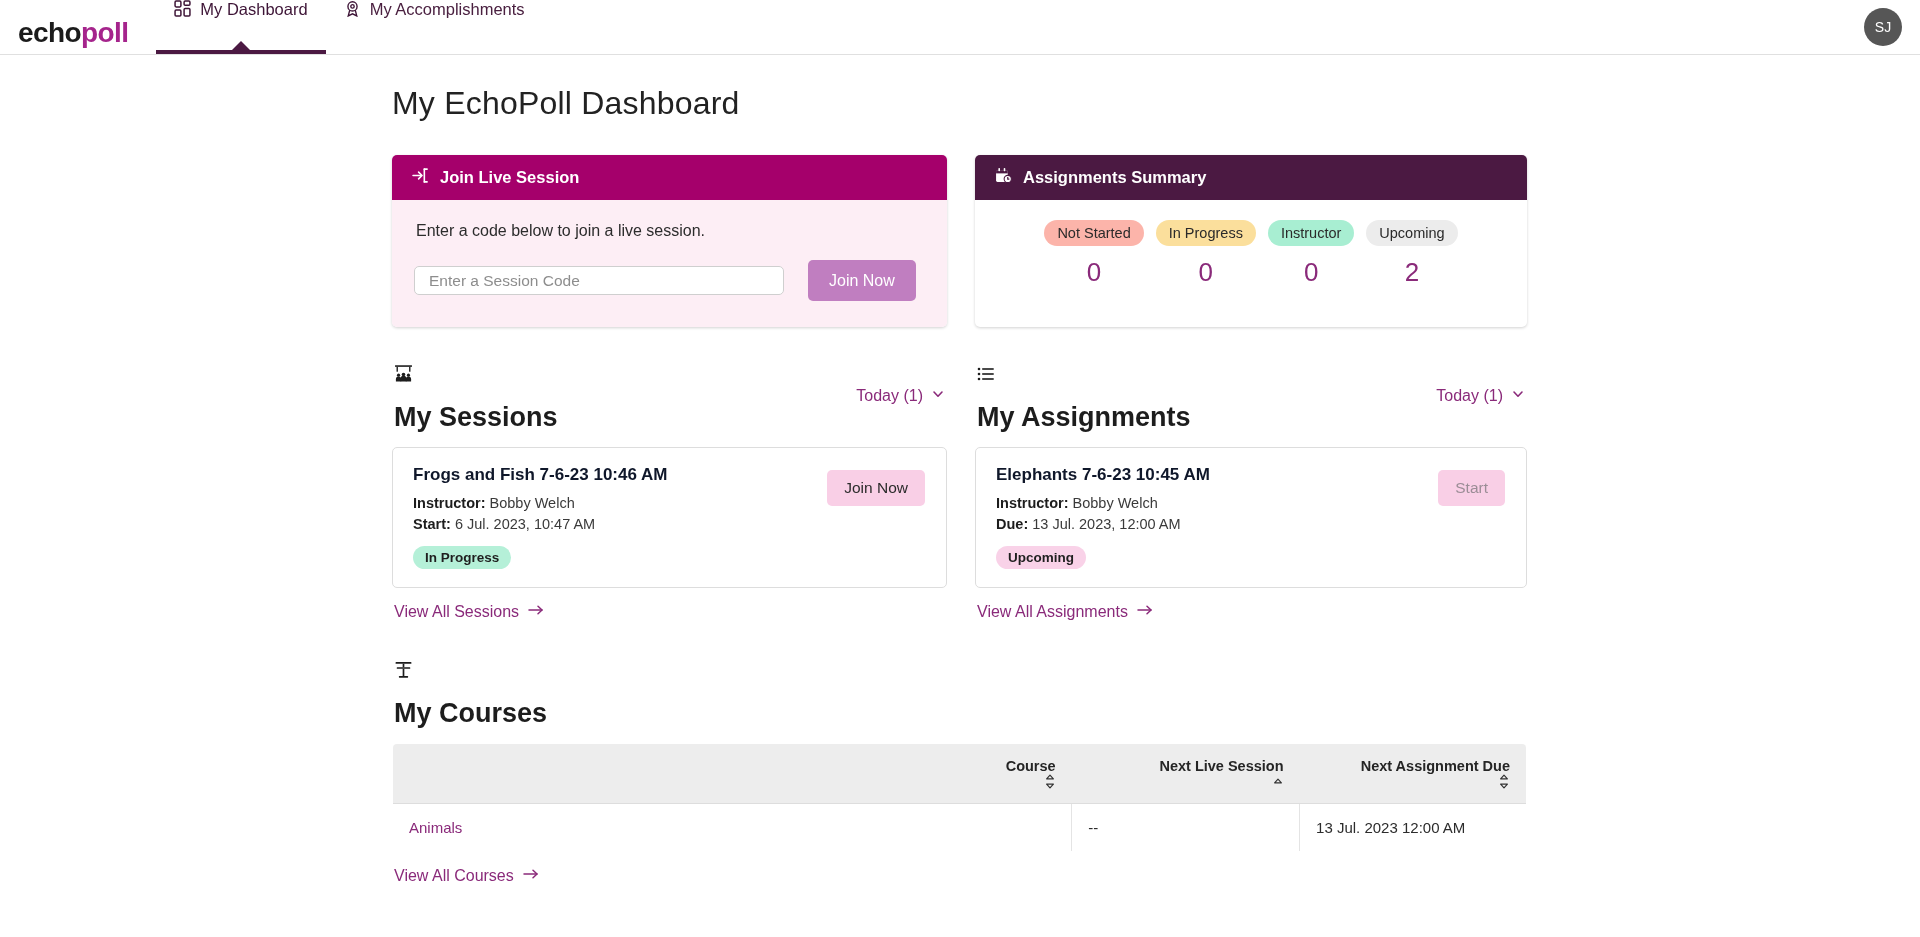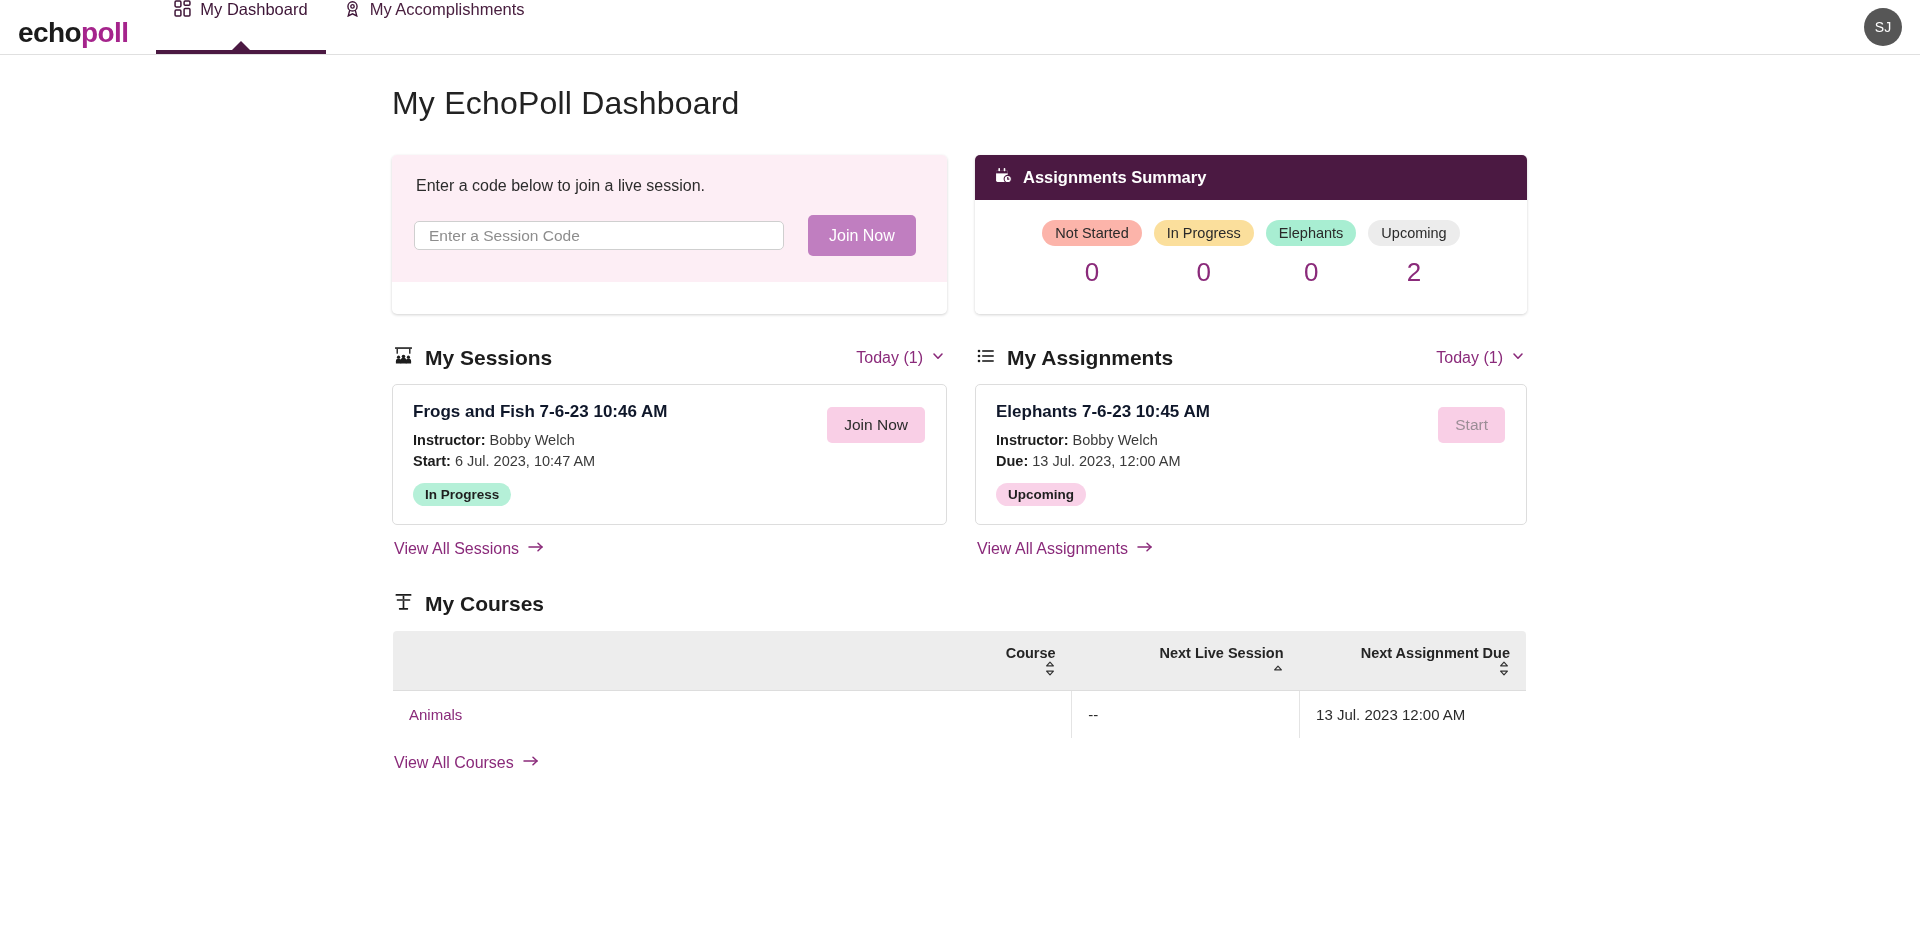--- a/index.html
+++ b/index.html
@@ -185,24 +185,25 @@
   .col-sessions { width: 555px; }
   .col-assignments { width: 552px; }
 
   .sec-head {
     display: flex; align-items: center;
     justify-content: space-between;
     margin-bottom: 14px;
     padding: 0 2px;
   }
   .sec-title {
-    display: flex; align-items: center; gap: 12px;
-    font-size: 21px;
+    display: flex; gap: 12px;
+    font-size: 27px;
     font-weight: bold;
     color: #1d1d1d;
+    flex-direction: column;
   }
   .sec-filter {
     display: flex; align-items: center; gap: 8px;
     font-size: 16px;
     color: #8a2a7a;
     cursor: pointer;
   }
 
   .item-card {
     border: 1px solid #dddddd;
@@ -341,20 +342,32 @@
 </div>
 
 <div class="page">
   <div class="wrap">
 
     <h1 class="page-title">My EchoPoll Dashboard</h1>
 
     <div class="cardrow">
 
       <div class="card card-join">
+        <div class="card-head head-magenta">
+          <span>
+            <svg width="17" height="17" viewBox="0 0 16 16" fill="none" stroke="#ffffff" stroke-width="1.5" stroke-linecap="round" stroke-linejoin="round">
+              <path d="M1 8 h8"></path>
+                <path d="M6.2 4.8 L9.4 8 L6.2 11.2"></path>
+              <path d="M11.6 2 v12"></path>
+                <path d="M11.6 2 h2.6"></path>
+                <path d="M11.6 14 h2.6"></path>
+            </svg>
+          </span>
+          <span>Join Live Session</span>
+        </div>
         <div class="card-body-pink">
           <p class="join-text">Enter a code below to join a live session.</p>
           <div class="join-row">
             <input class="session-input" type="text" placeholder="Enter a Session Code" style="">
             <button class="join-btn">Join Now</button>
           </div>
         </div>
       </div>
 
       <div class="card card-assign">
@@ -374,21 +387,21 @@
         <div class="assign-body">
           <div class="stat">
             <span class="chip chip-notstarted">Not Started</span>
             <div class="stat-num">0</div>
           </div>
           <div class="stat">
             <span class="chip chip-inprogress">In Progress</span>
             <div class="stat-num">0</div>
           </div>
           <div class="stat">
-            <span class="chip chip-submitted">Elephants</span>
+            <span class="chip chip-submitted">Instructor</span>
             <div class="stat-num">0</div>
           </div>
           <div class="stat">
             <span class="chip chip-upcoming">Upcoming</span>
             <div class="stat-num">2</div>
           </div>
         </div>
       </div>
     </div>
 

